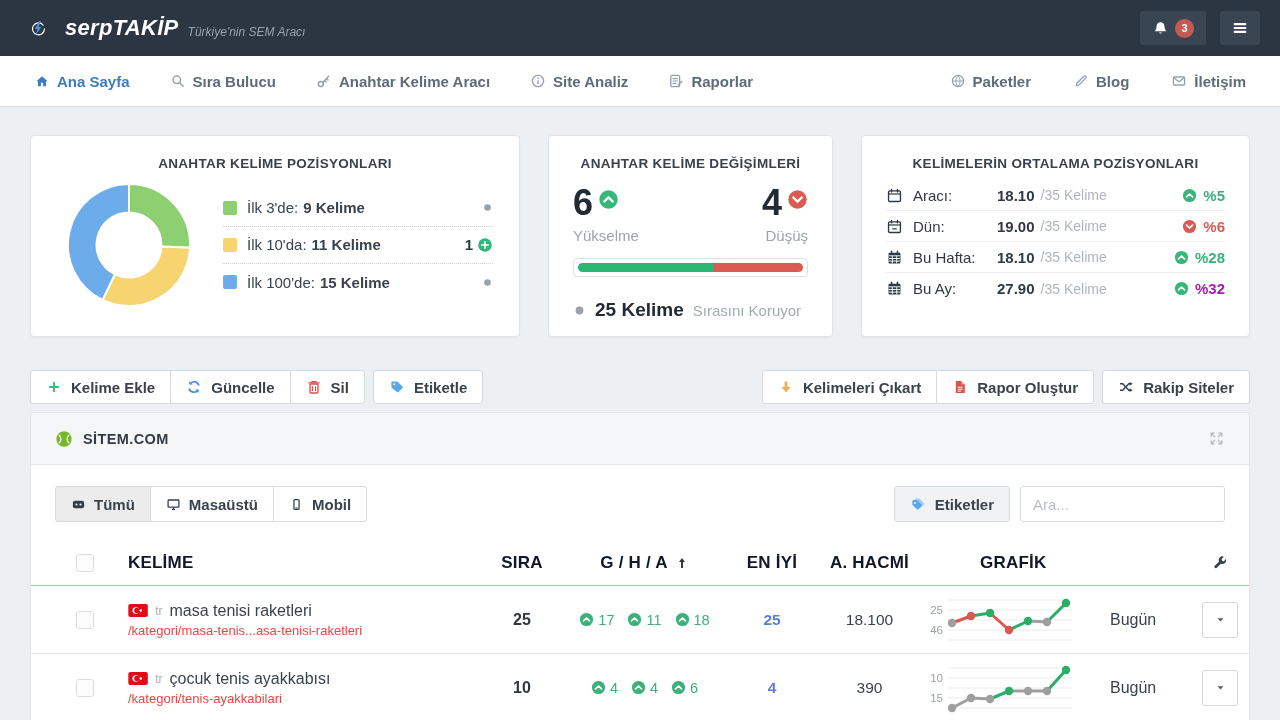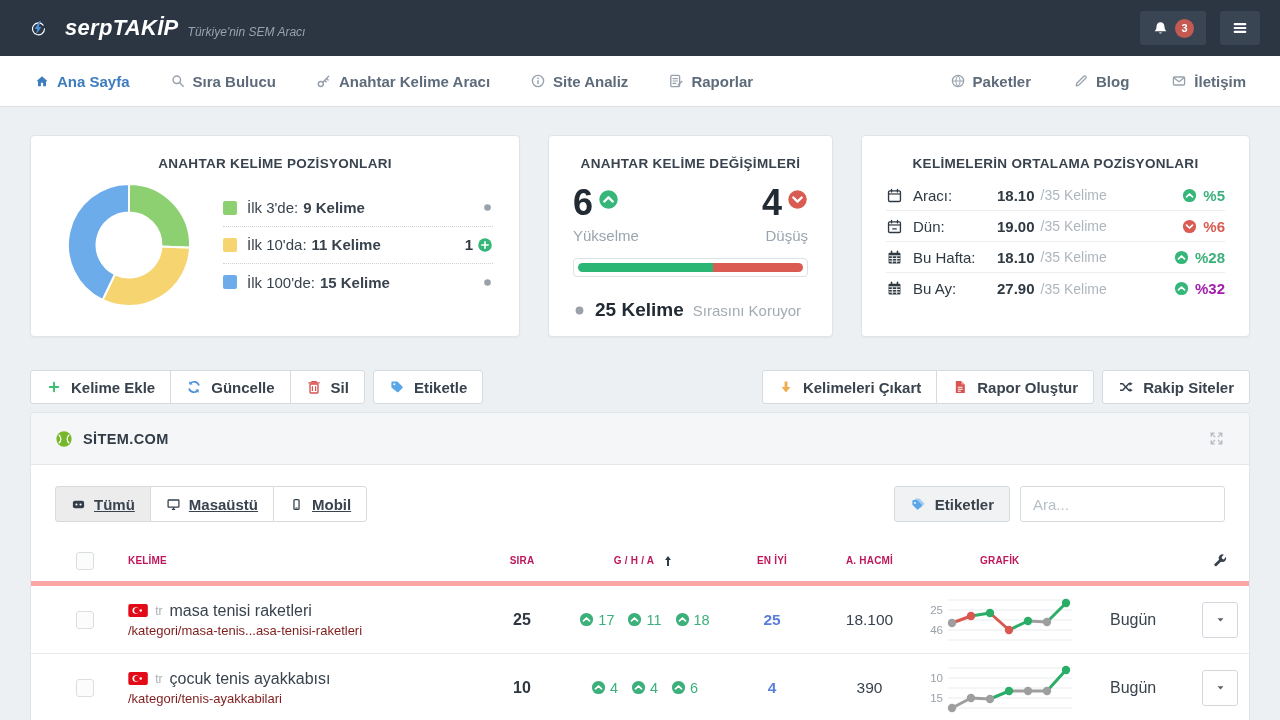--- a/index.html
+++ b/index.html
@@ -86,49 +86,49 @@
   .btn-group .btn:last-child { border-radius:0 3px 3px 0; }
 
   
   .panel { margin:0 30px; background:#fff; border:1px solid #dfe4e8; border-bottom:none; border-radius:4px 4px 0 0; height:310px; overflow:hidden; }
   .panel-header { height:52px; background:#f5f6f7; border-bottom:1px solid #e3e7ea; display:flex; align-items:center; padding:0 24px; border-radius:4px 4px 0 0; }
   .site-icon { font-size:18px; }
   .site-name { font-size:14.5px; font-weight:bold; color:#323c46; margin-left:10px; letter-spacing:.4px; }
   .expand-btn { margin-left:auto; color:#b3bac1; font-size:17px; cursor:pointer; background:none; border:none; }
 
   .panel-toolbar { display:flex; align-items:center; padding:21px 24px 18px; }
-  .tab-group { display:flex;text-decoration:underline; }
+  .tab-group { display:flex; }
   .tab { height:36px; padding:0 15px; background:#fff; border:1px solid #d6dbdf; display:flex; align-items:center; gap:8px; font-size:15px; font-weight:bold; color:#39434e; margin-left:-1px; cursor:pointer; font-family:inherit; }
   .tab:first-child { margin-left:0; border-radius:3px 0 0 3px; }
   .tab:last-child { border-radius:0 3px 3px 0; }
   .tab.active { background:#ececed; }
   .tab .icon { font-size:15px; color:#343f4b; }
   .toolbar-right { margin-left:auto; display:flex; gap:10px; }
   .etiketler-btn { background:#f1f2f3; height:36px; }
   .search-input { width:205px; height:36px; border:1px solid #d6dbdf; border-radius:3px; padding:0 12px; font-size:15px; color:#39434e; font-family:inherit; outline:none; }
   .search-input::placeholder { color:#b7bfc6; }
 
   
   .t-head, .t-row { display:grid; grid-template-columns:40px 366px 80px 165px 90px 105px 180px 90px 56px; align-items:center; padding-left:45px; }
-  .t-head { height:46px; border-bottom:5px solid #fca5a5; font-size:10px; font-weight:bold; color:#be185d; letter-spacing:.2px; }
+  .t-head { height:46px; border-bottom:1px solid #fca5a5; font-size:17px; font-weight:bold; color:#0f172a; letter-spacing:.2px; }
   .t-row { height:68px; border-bottom:1px solid #e7ebee; }
   .checkbox { width:18px; height:18px; border:1px solid #d9dee2; border-radius:3px; background:#fcfcfd; cursor:pointer; }
   .th-kelime { padding-left:12px; }
   .th-c { justify-self:center; }
   .th-gha { justify-self:center; display:flex; align-items:center; gap:7px; }
   .sort-ic { font-size:14px; color:#2f3942; }
   .wrench-btn { justify-self:center; color:#39434e; font-size:16px; background:none; border:none; cursor:pointer; }
 
   .kw-cell { padding-left:12px; }
   .kw-top { display:flex; align-items:center; gap:7px; }
   .flag-ic { font-size:13px; }
   .flag-ic svg { width:1.55em; height:1em; }
   .kw-cc { font-size:12px; color:#a8b0b8; }
   .kw-text { font-size:16px; color:#39434e; }
-  .kw-url { margin-top:3px; color:#7f1d1d; font-size:13px; }
+  .kw-url { margin-top:3px; color:#ef4444; font-size:13px; }
   .sira { justify-self:center; font-size:16px; font-weight:bold; color:#2e3740; }
   .gha { justify-self:center; display:flex; gap:13px; align-items:center; }
   .gha-item { display:flex; align-items:center; gap:4px; font-size:14.5px; }
   .gha-item .icon { font-size:15px; }
   .best { justify-self:center; font-size:15.5px; font-weight:bold; }
   .volume { justify-self:center; font-size:15.5px; color:#39434e; }
   .spark-cell { justify-self:start; }
   .period { font-size:16px; color:#39434e; padding-left:8px; }
   .row-action { justify-self:center; }
   .dd-btn { width:36px; height:36px; background:#fff; border:1px solid #d2d7db; border-radius:3px; display:flex; align-items:center; justify-content:center; color:#555e66; cursor:pointer; font-size:13px; }

